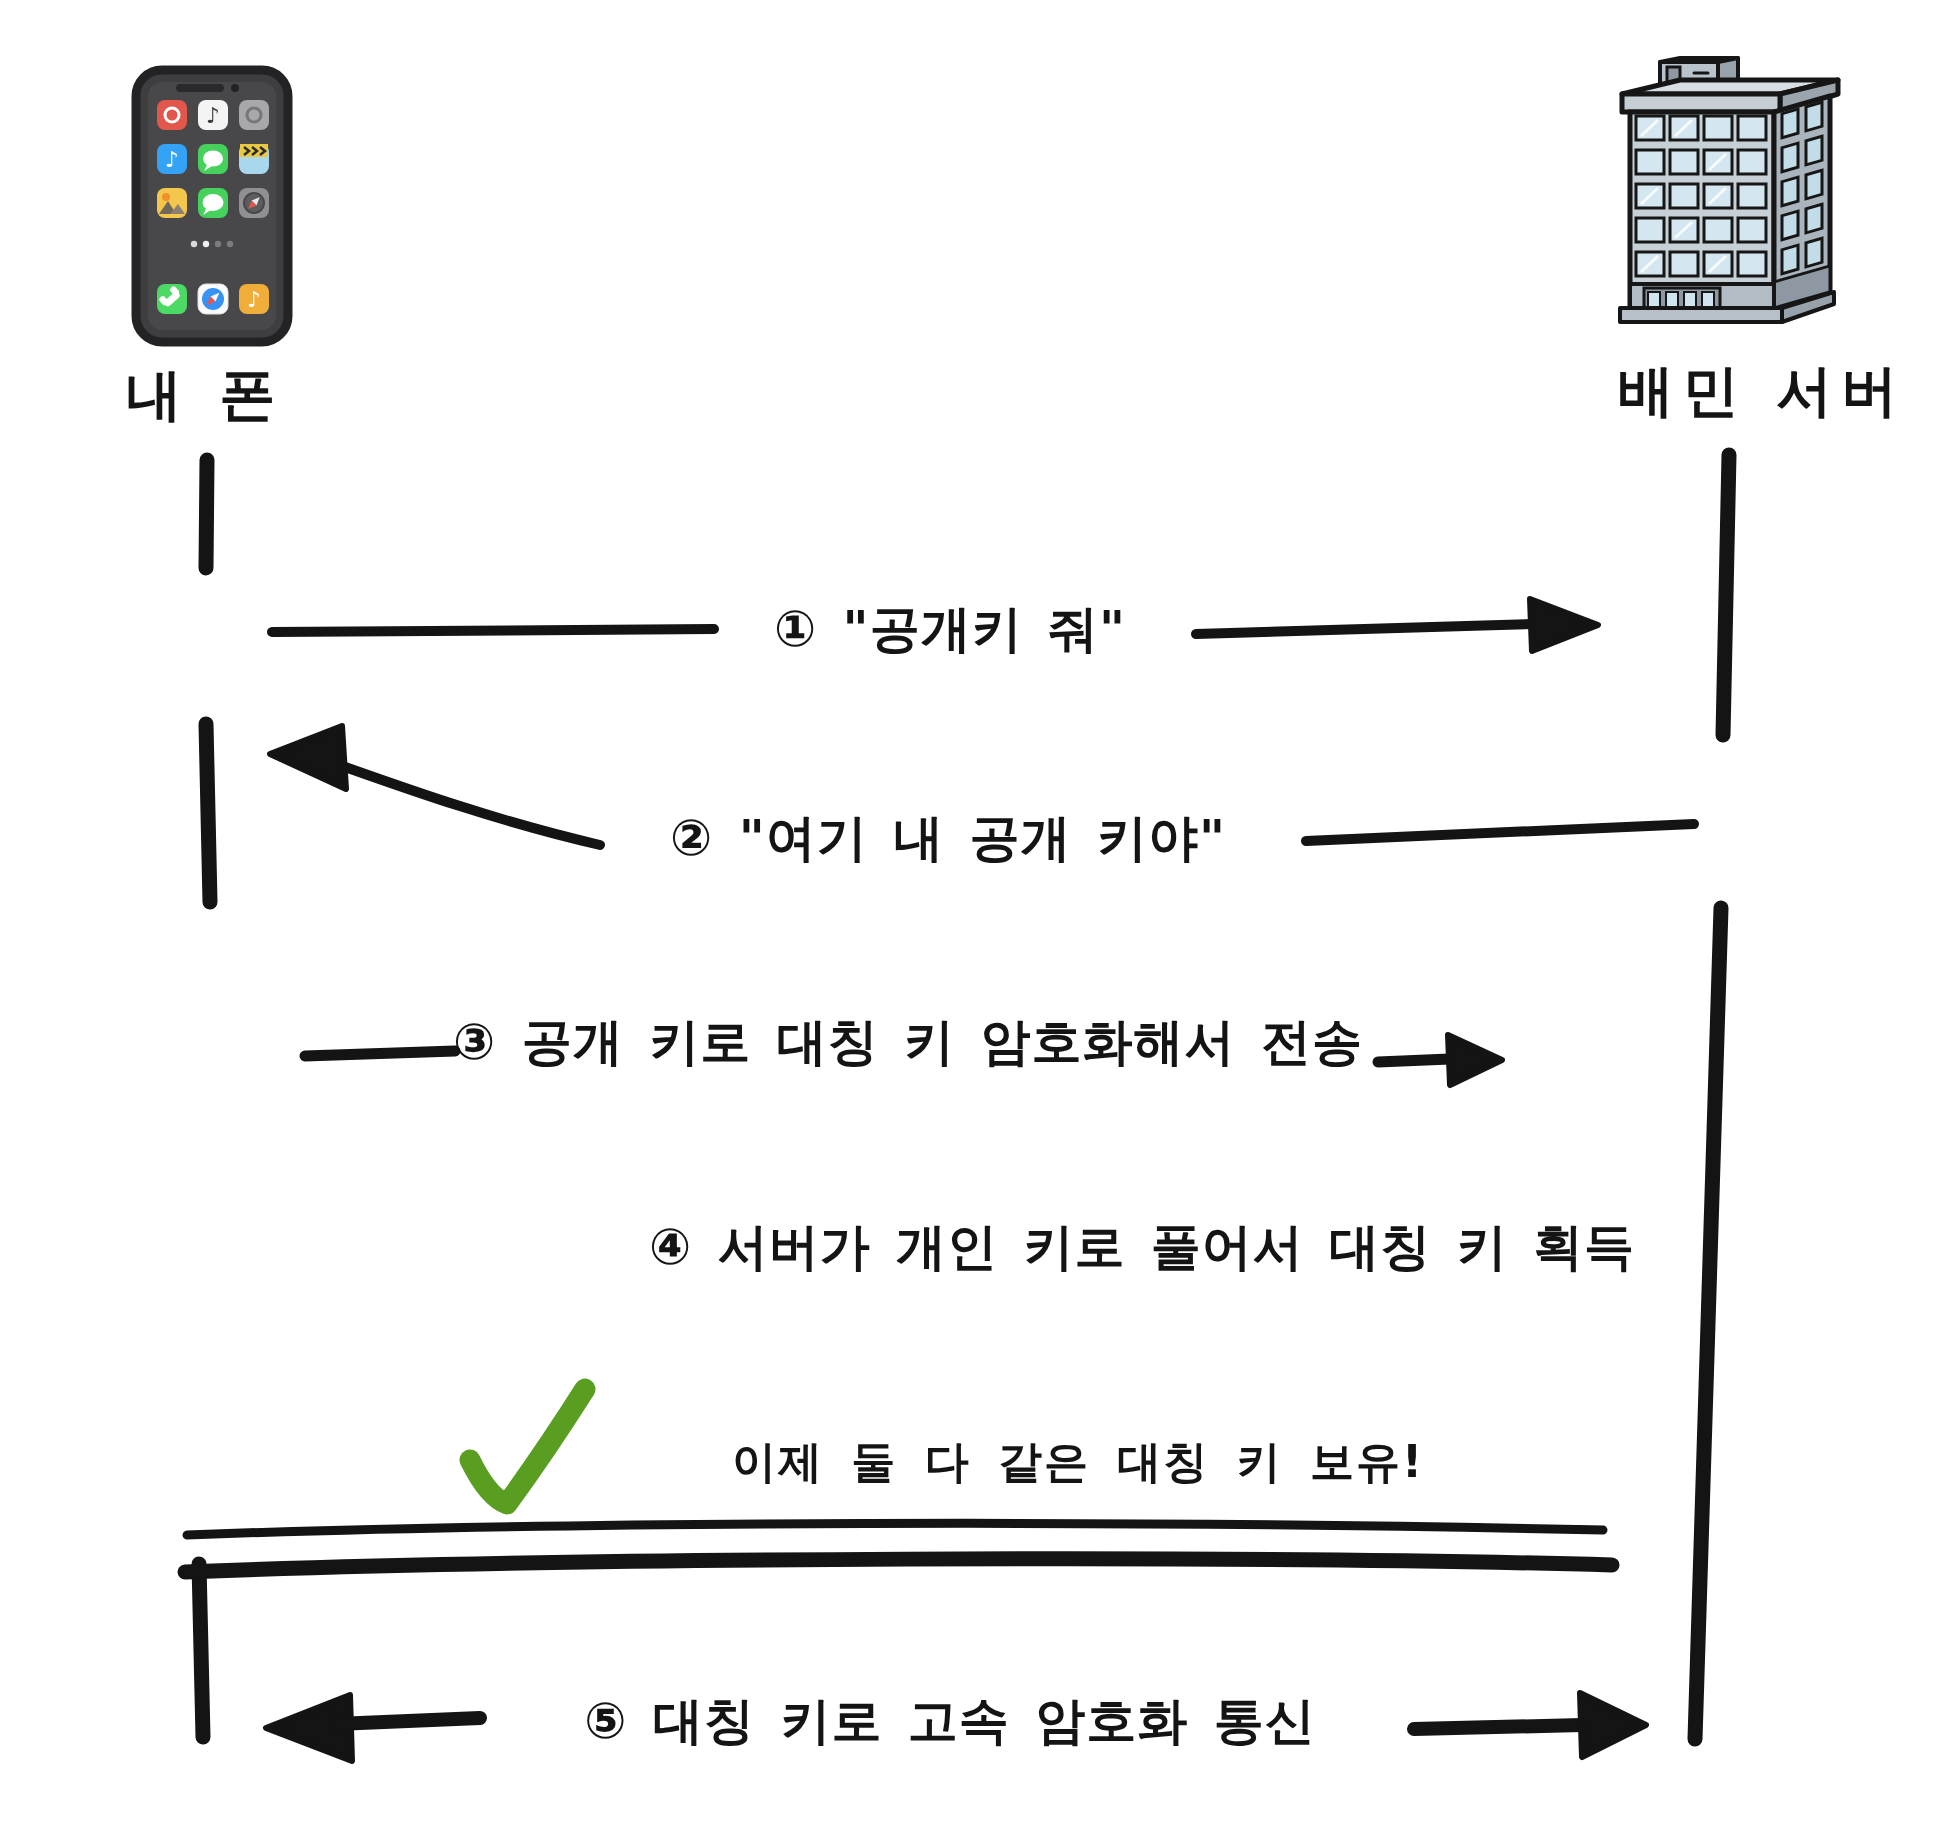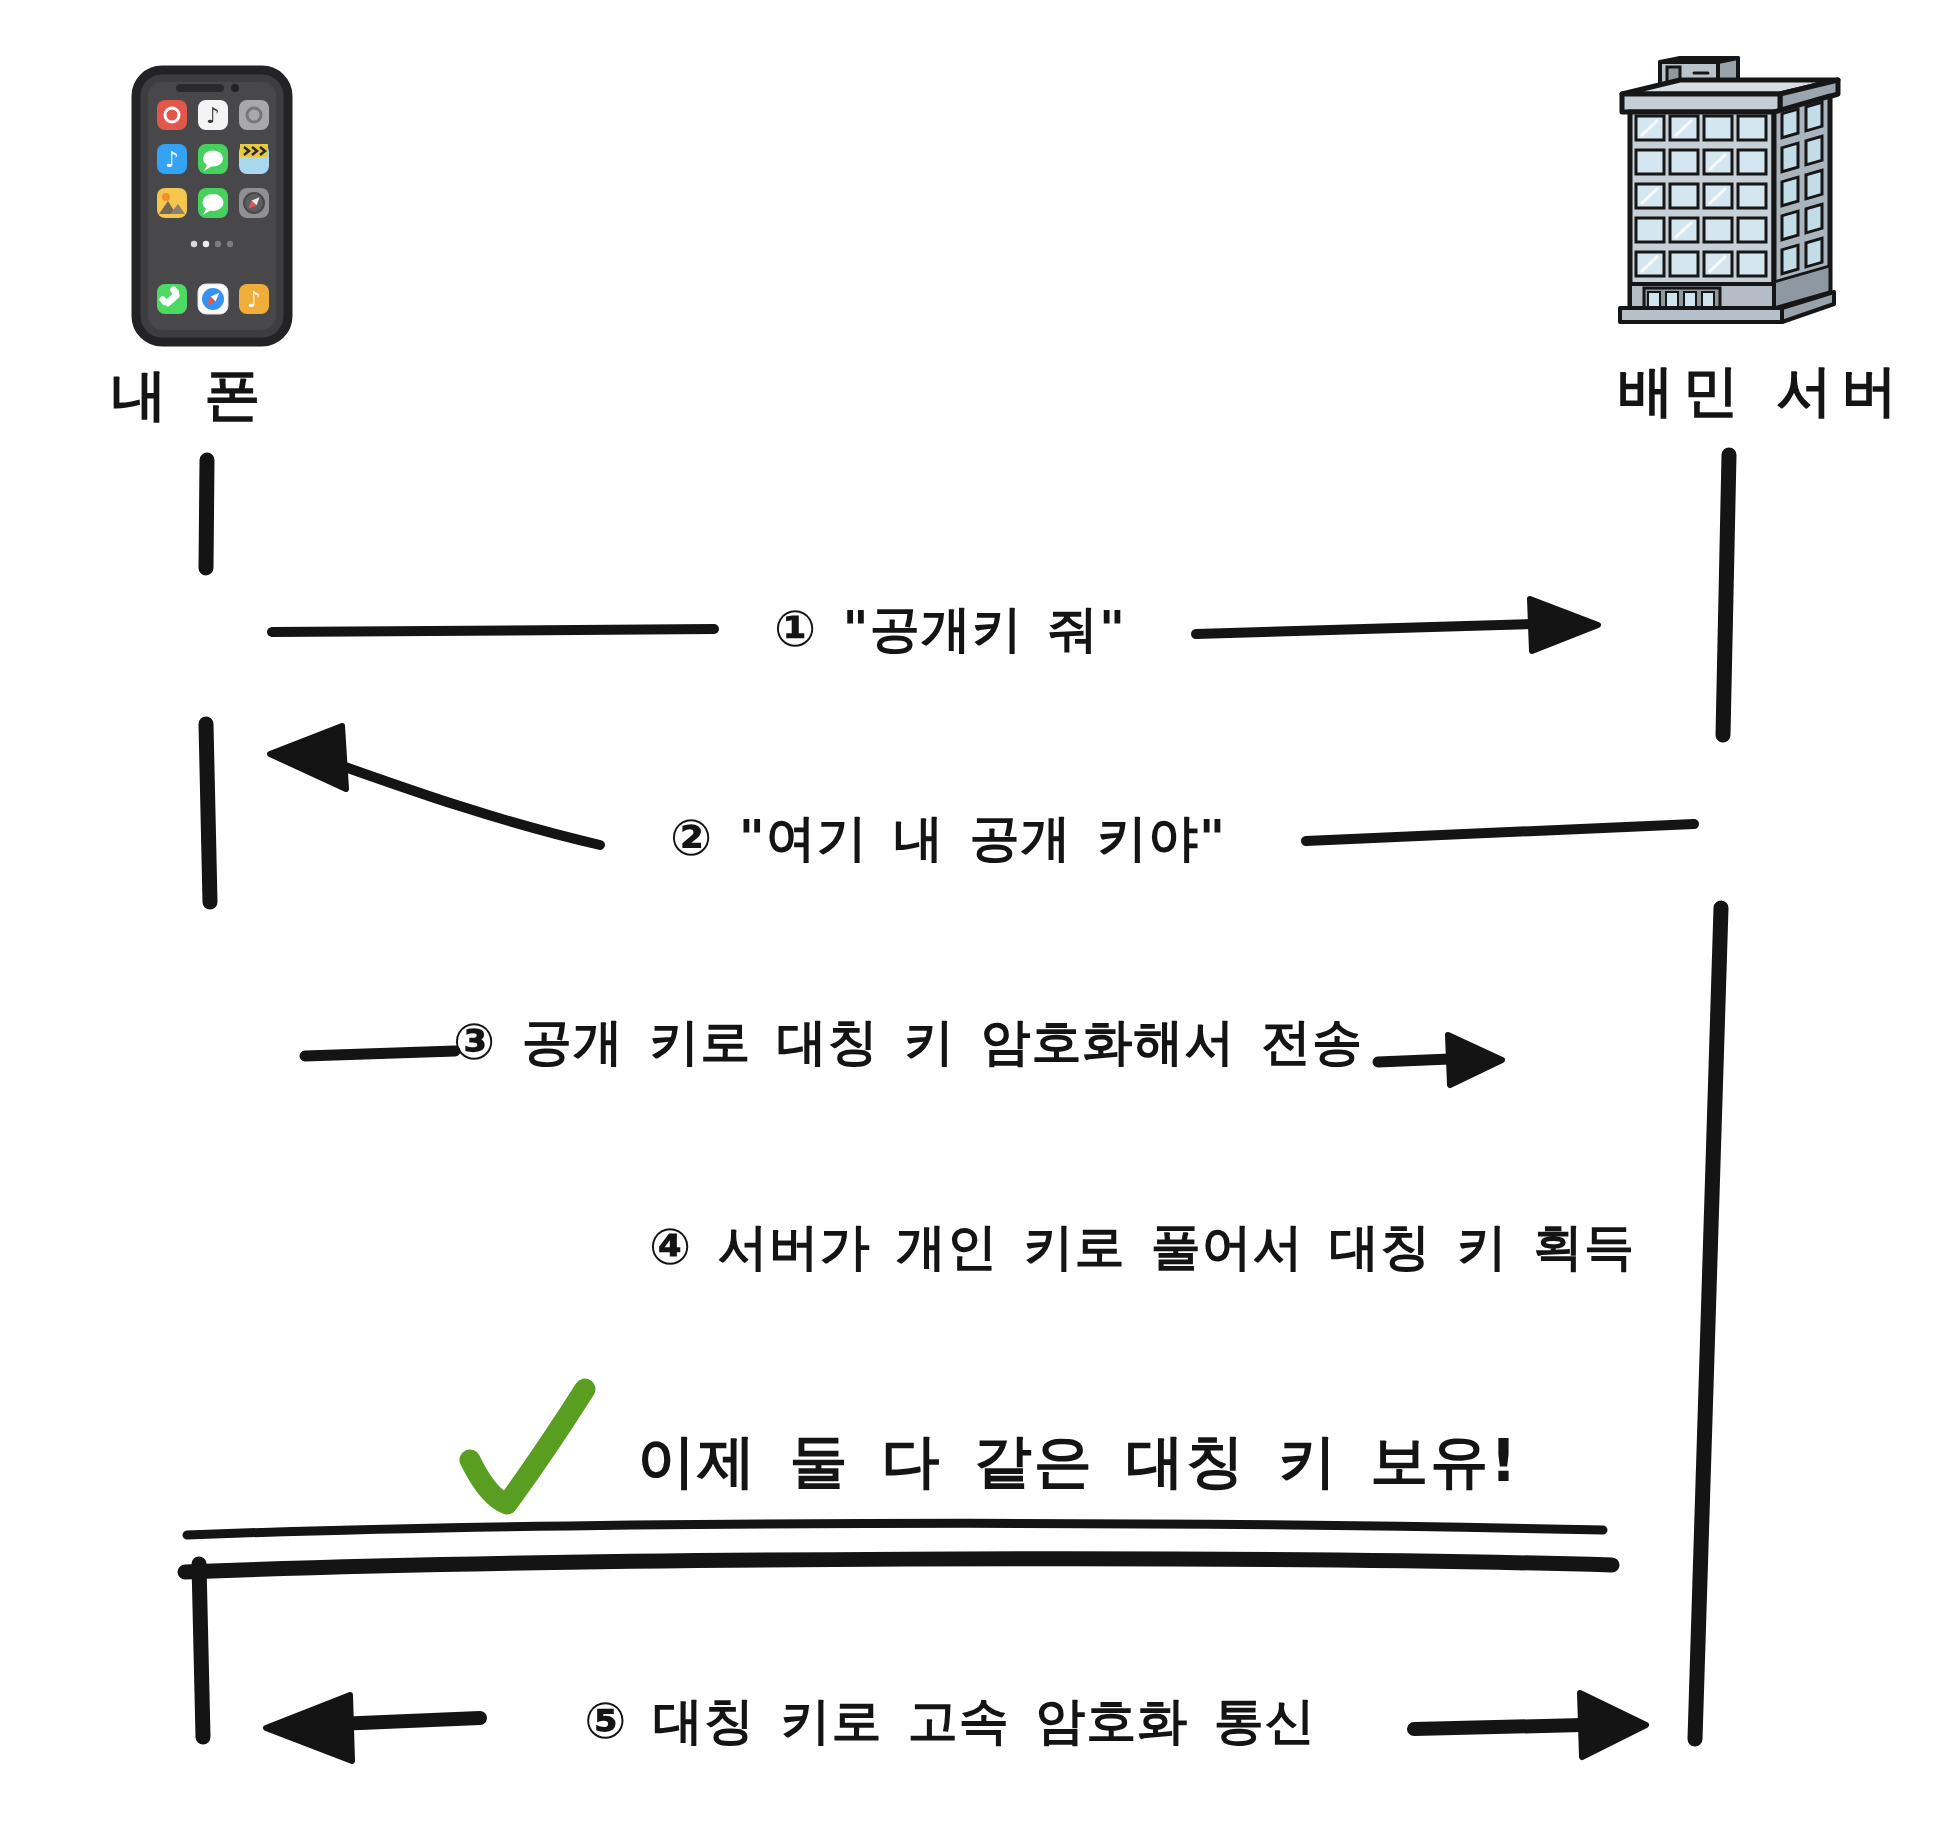--- a/index.html
+++ b/index.html
@@ -7,21 +7,21 @@
     position:relative; width:1957px; height:1827px; background:#ffffff;
     font-family:"DejaVu Sans", sans-serif; color:var(--ink,#141414); overflow:hidden;
   }
   .abs { position:absolute; left:0; top:0; }
   .label {
     position:absolute; transform:translate(-50%,-50%);
     white-space:nowrap; color:var(--ink,#141414); text-align:center;
   }
   .actor  { font-size:56px; font-weight:700; letter-spacing:9px; }
   .msg    { font-size:50px; font-weight:600; letter-spacing:1px; word-spacing:7px; }
-  .check-text { font-size:58px; font-weight:700; letter-spacing:2px; word-spacing:10px; }
+  .check-text { font-size:44px; font-weight:700; letter-spacing:2px; word-spacing:10px; }
   svg text { font-family:"DejaVu Sans", sans-serif; }
   .ln  { fill:none; stroke:var(--ink,#141414); stroke-linecap:round; }
   .hd  { fill:var(--ink,#141414); stroke:var(--ink,#141414); stroke-width:6; stroke-linejoin:round; }
   .chk { fill:none; stroke:var(--check-green,#5a9e21); stroke-width:21;
          stroke-linecap:round; stroke-linejoin:round; }
 </style>
 </head>
 <body>
 
 <div class="canvas">
@@ -219,21 +219,21 @@
     <path class="ln" stroke-width="15" d="M185,1572 C560,1557 1260,1555 1612,1565"></path>
 
     <g>
       <polygon class="hd" points="350,1695 266,1728 352,1761"></polygon>
       <path class="ln" stroke-width="14" d="M336,1724 L480,1718"></path>
       <path class="ln" stroke-width="14" d="M1414,1729 L1582,1725"></path>
       <polygon class="hd" points="1580,1693 1646,1725 1582,1757"></polygon>
     </g>
   </svg>
 
-  <div class="label actor" style="left:190px;  top:396px;">내 폰</div>
+  <div class="label actor" style="left:205px;  top:396px;">내 폰</div>
   <div class="label actor" style="left:1762px; top:392px;">배민 서버</div>
 
   <div class="label msg" style="left:950px;  top:629px;">① "공개키 줘"</div>
   <div class="label msg" style="left:948px;  top:838px;">② "여기 내 공개 키야"</div>
   <div class="label msg" style="left:1142px; top:1247px;">④ 서버가 개인 키로 풀어서 대칭 키 획득</div>
   <div class="label msg" style="left:908px;  top:1042px;">③ 공개 키로 대칭 키 암호화해서 전송</div>
   <div class="label check-text" style="left:1078px; top:1462px;">이제 둘 다 같은 대칭 키 보유!</div>
   <div class="label msg" style="left:950px;  top:1721px;">⑤ 대칭 키로 고속 암호화 통신</div>
 
 </div>

